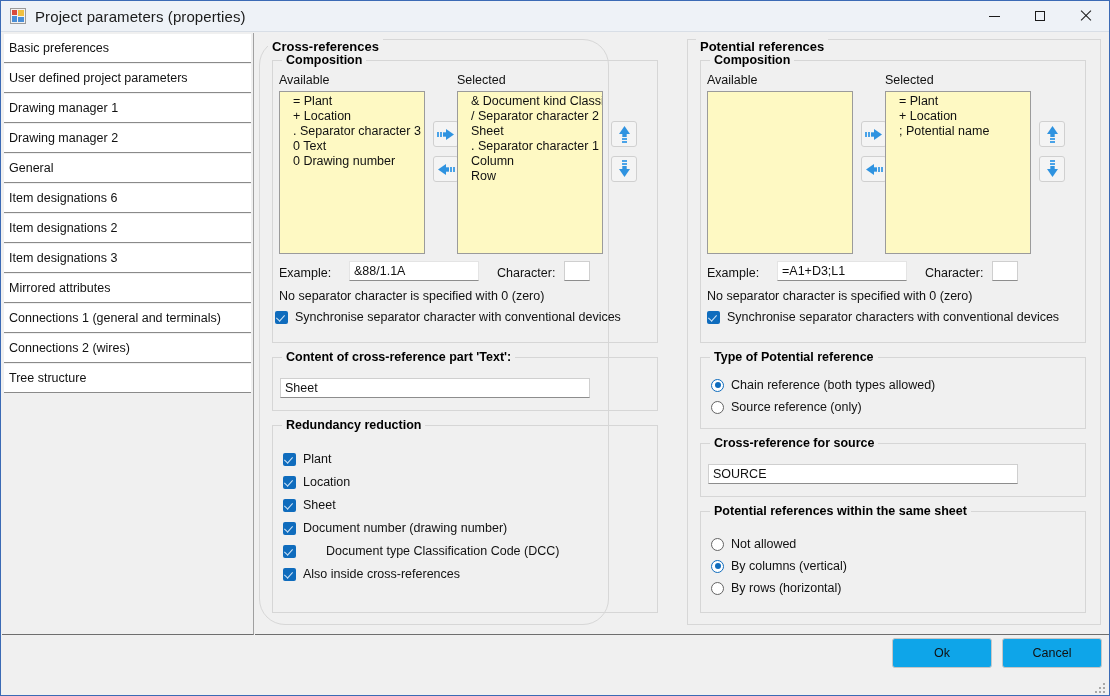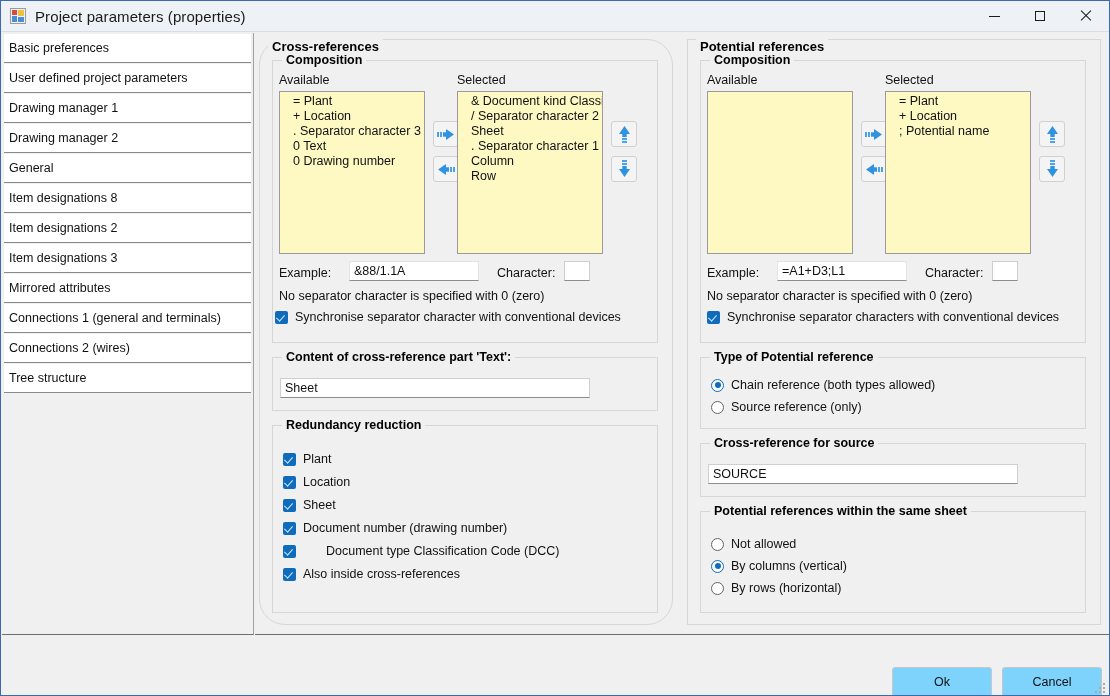--- a/index.html
+++ b/index.html
@@ -115,21 +115,21 @@
     padding: 4px;
   }
   .col {
     position: absolute;
     top: 6px;
     height: 586px;
     border: 1px solid #d7d7d7;
     box-sizing: border-box;
     background: #f0f0f0;
   }
-  #col-left  { left: 4px;   width: 414px; border-radius: 26px; }
+  #col-left  { left: 4px;   width: 350px; border-radius: 26px; }
   #col-right { left: 432px; width: 414px; }
 
   
   .gbox {
     position: absolute;
     border: 1px solid #d6d6d6;
     box-sizing: border-box;
     background: transparent;
   }
   .gtitle {
@@ -262,24 +262,24 @@
   
   #footer {
     position: absolute;
     left: 1px; top: 635px;
     width: 1106px;
     height: 59px;
     background: #f0f0f0;
   }
   .fbtn {
     position: absolute;
-    top: 31px;
+    top: 2px;
     width: 100px;
     height: 30px;
-    background: #7dd3fc;
+    background: #0ea5e9;
     border: 1px solid #c6c6c6;
     border-radius: 3px;
     box-sizing: border-box;
     display: flex;
     align-items: center;
     justify-content: center;
     font-size: 12.5px;
     color: #111111;
   }
   #btn-ok     { left: 890px; }
@@ -332,21 +332,21 @@
       <div class="side-item">
         <span>Drawing manager 1</span>
       </div>
       <div class="side-item">
         <span>Drawing manager 2</span>
       </div>
       <div class="side-item">
         <span>General</span>
       </div>
       <div class="side-item">
-        <span>Item designations 8</span>
+        <span>Item designations 6</span>
       </div>
       <div class="side-item">
         <span>Item designations 2</span>
       </div>
       <div class="side-item">
         <span>Item designations 3</span>
       </div>
       <div class="side-item">
         <span>Mirrored attributes</span>
       </div>

